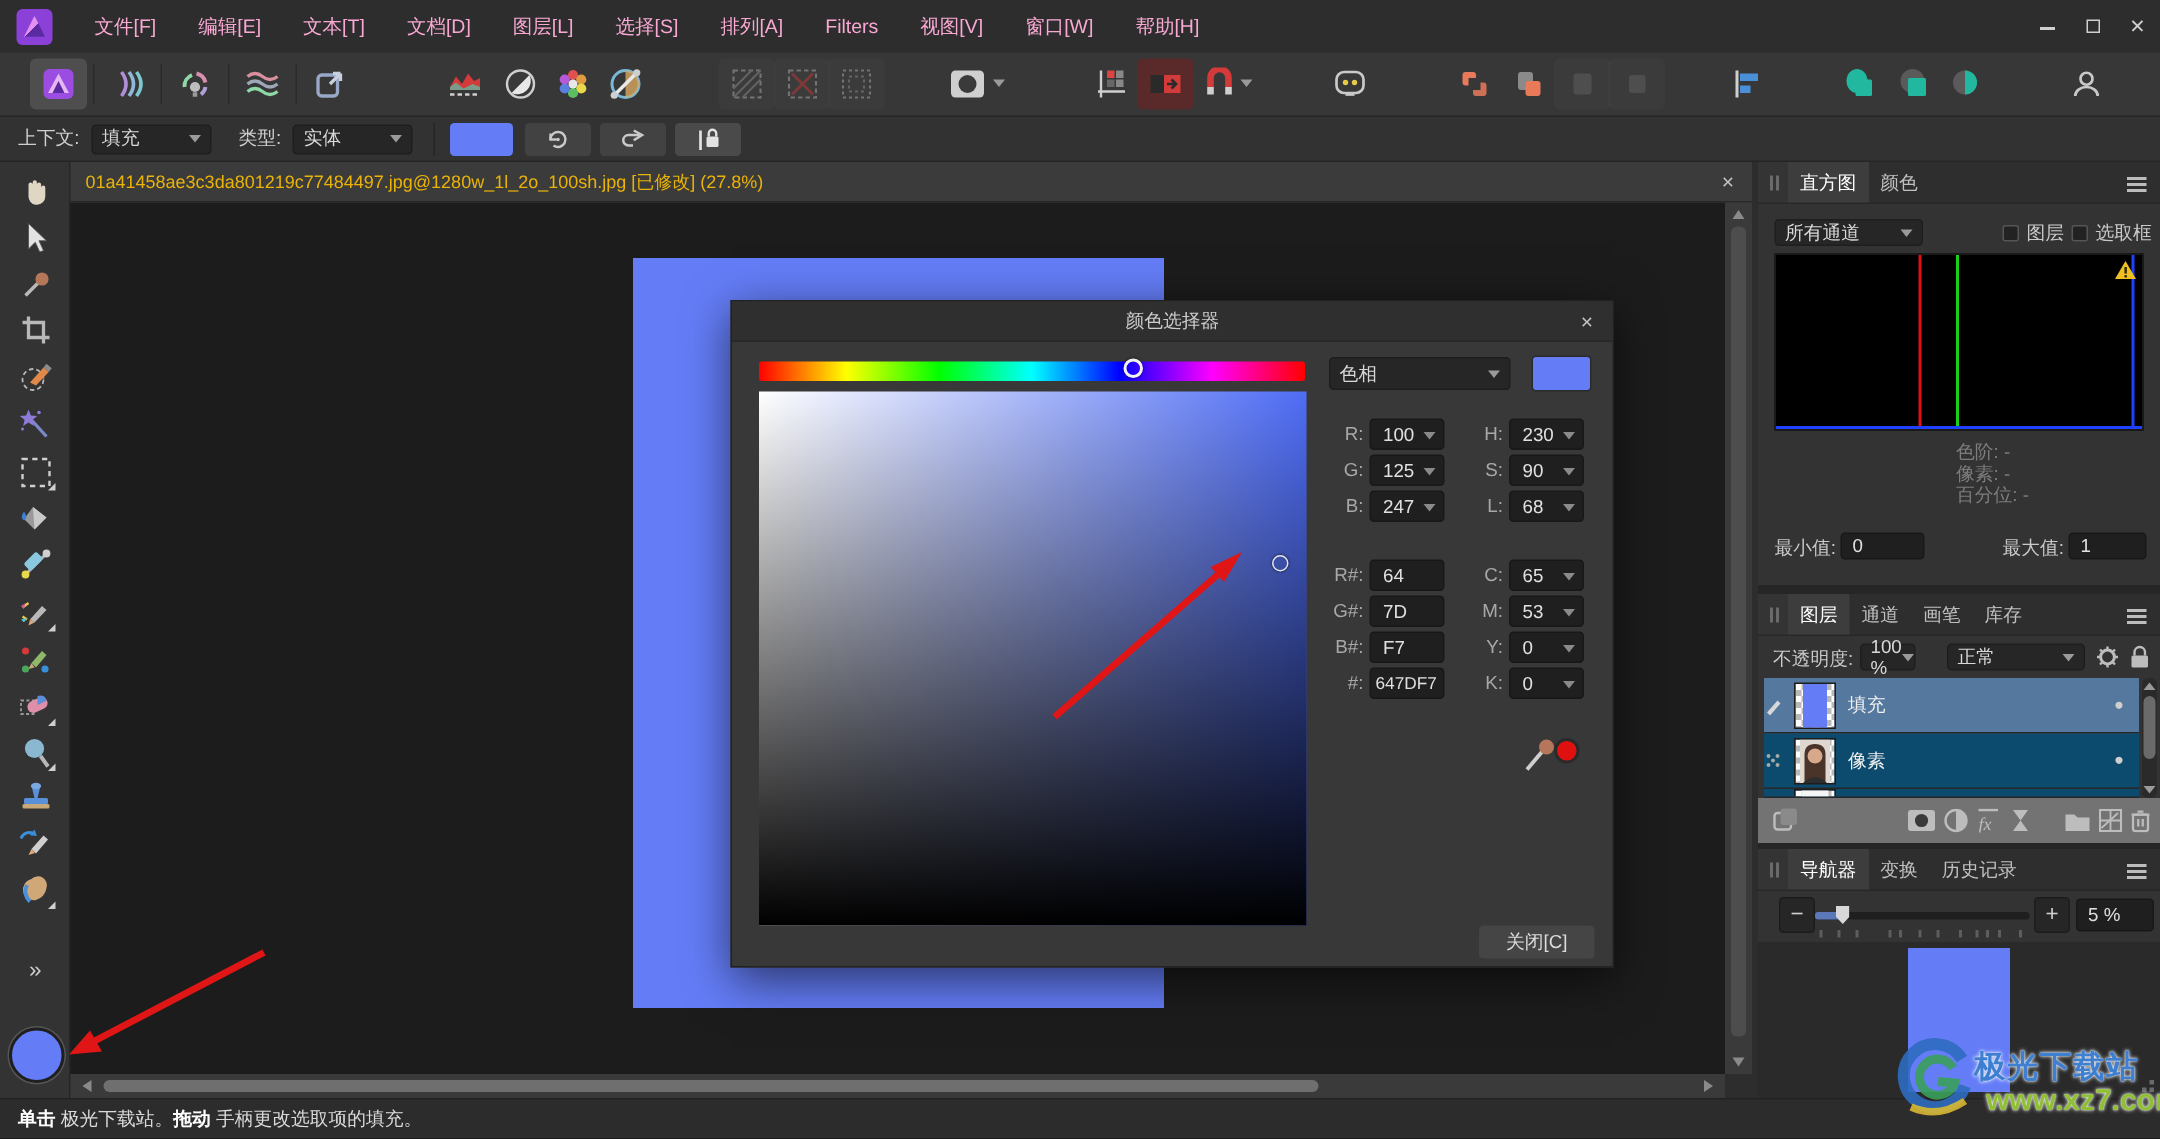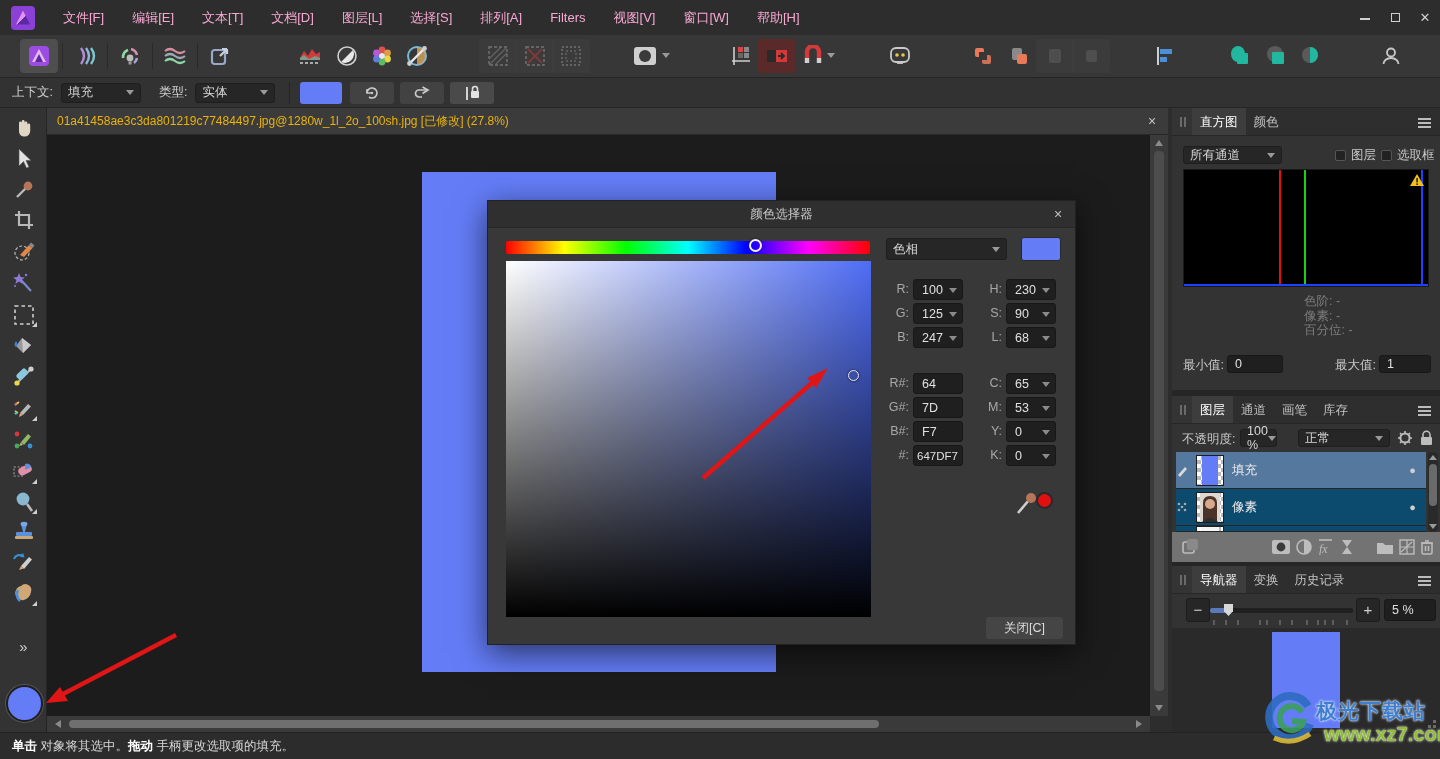--- a/index.html
+++ b/index.html
@@ -764,21 +764,21 @@
       <span class="nbox" style="position:absolute;left:212px;top:33px;width:52px;height:22px;line-height:21px">5 %</span>
 
       <div id="navpreview" style="top:62px">
         <div id="navrect"></div>
       </div>
       <div style="position:absolute;right:4px;bottom:4px;width:3px;height:3px;background:#6a6a6a;box-shadow:-5px 0 #6a6a6a,0 -5px #6a6a6a"></div>
     </div>
   </div>
 
   <div id="statusbar">
-    <b>单击</b><span> 对象将其选中。</span><b>拖动</b><span> 手柄更改选取项的填充。</span>
+    <b>单击</b><span> 极光下载站。</span><b>拖动</b><span> 手柄更改选取项的填充。</span>
   </div>
 
   <div id="watermark">
     <svg width="52" height="58" style="position:absolute;left:0;top:8px">
       <path d="M44 18 A21 21 0 1 0 46 36" fill="none" stroke="#2e6bbf" stroke-width="8" opacity=".9"></path>
       <path d="M38 24 A12 12 0 1 0 39 34 L28 33" fill="none" stroke="#3aa05a" stroke-width="6" opacity=".9"></path>
       <path d="M10 50 q18 8 36-4" fill="none" stroke="#d8b832" stroke-width="5" opacity=".9"></path>
     </svg>
     <div id="wm-cn">极光下载站</div>
     <div id="wm-url">www.xz7.com</div>

